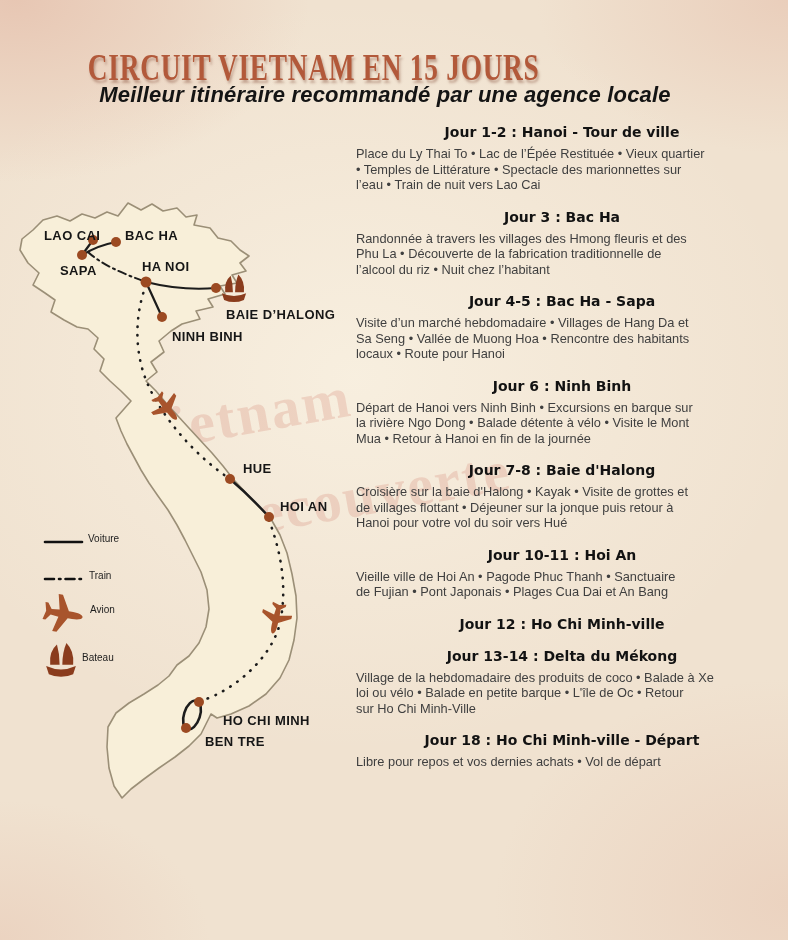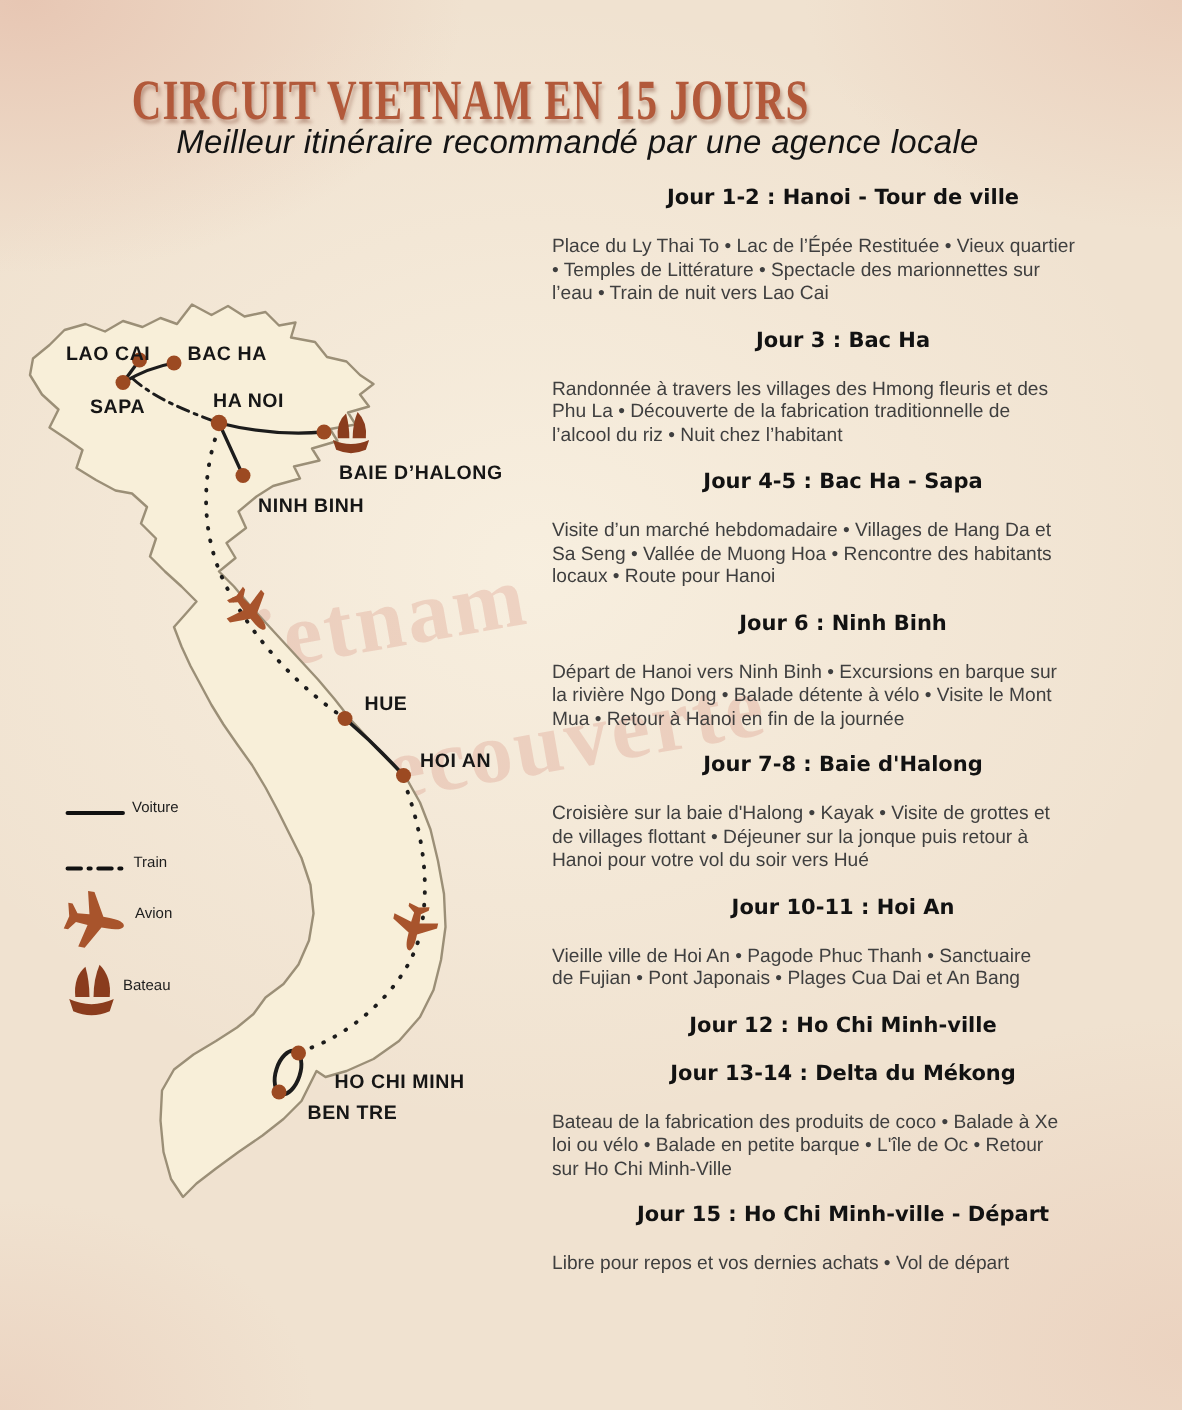--- a/index.html
+++ b/index.html
@@ -16,32 +16,32 @@
   }
   .title{
     position:absolute;top:20px;left:0;width:788px;text-align:left;
     color:#b2593a;font-family:"Liberation Serif",serif;font-weight:700;
     font-size:38px;white-space:nowrap;
   }
   .title>span{display:inline-block;transform:scaleX(.72);transform-origin:50% 50%;
     letter-spacing:1px;text-shadow:2px 3px 3px rgba(110,45,25,.35);}
   .subtitle{
     position:absolute;top:82px;left:0;width:770px;text-align:center;
-    font-family:"Liberation Sans",sans-serif;font-style:italic;font-weight:400;
+    font-family:"Liberation Sans",sans-serif;font-style:italic;font-weight:700;
     font-size:22px;color:#141414;letter-spacing:.2px;
   }
   
   .col{position:absolute;left:352px;top:124px;width:420px;z-index:2;}
   .day-h{
     margin:16px 0 6px 0;text-align:center;
     font-family:"DejaVu Sans",sans-serif;font-weight:700;font-size:14px;color:#121212;
   }
   .day:first-child .day-h{margin-top:0;}
   .day-b{
-    margin:16px;white-space:pre-line;
+    margin:4px;white-space:pre-line;
     font-family:"Liberation Sans",sans-serif;font-size:12.8px;line-height:15.5px;color:#3f3f3f;
   }
   
   .map-wrap{position:absolute;left:0;top:195px;width:360px;height:640px;z-index:1;}
   .map-wrap svg{position:absolute;left:0;top:0;}
   .city-label{
     position:absolute;font-family:"Liberation Sans",sans-serif;font-weight:700;
     font-size:13px;color:#161616;letter-spacing:.4px;white-space:nowrap;
   }
   .legend-label{
@@ -182,21 +182,21 @@
   <section class="day">
     <h3 class="day-h">Jour 10-11 : Hoi An</h3>
     <p class="day-b">Vieille ville de Hoi An • Pagode Phuc Thanh • Sanctuaire
 de Fujian • Pont Japonais • Plages Cua Dai et An Bang</p>
   </section>
   <section class="day">
     <h3 class="day-h">Jour 12 : Ho Chi Minh-ville</h3>
   </section>
   <section class="day">
     <h3 class="day-h">Jour 13-14 : Delta du Mékong</h3>
-    <p class="day-b">Bateau de la fabrication des produits de coco • Balade à Xe
+    <p class="day-b">Village de la hebdomadaire des produits de coco • Balade à Xe
 loi ou vélo • Balade en petite barque • L'île de Oc • Retour
 sur Ho Chi Minh-Ville</p>
   </section>
   <section class="day">
-    <h3 class="day-h">Jour 15 : Ho Chi Minh-ville - Départ</h3>
+    <h3 class="day-h">Jour 18 : Ho Chi Minh-ville - Départ</h3>
     <p class="day-b">Libre pour repos et vos dernies achats • Vol de départ</p>
   </section>
 </div>
 
 </body></html>

